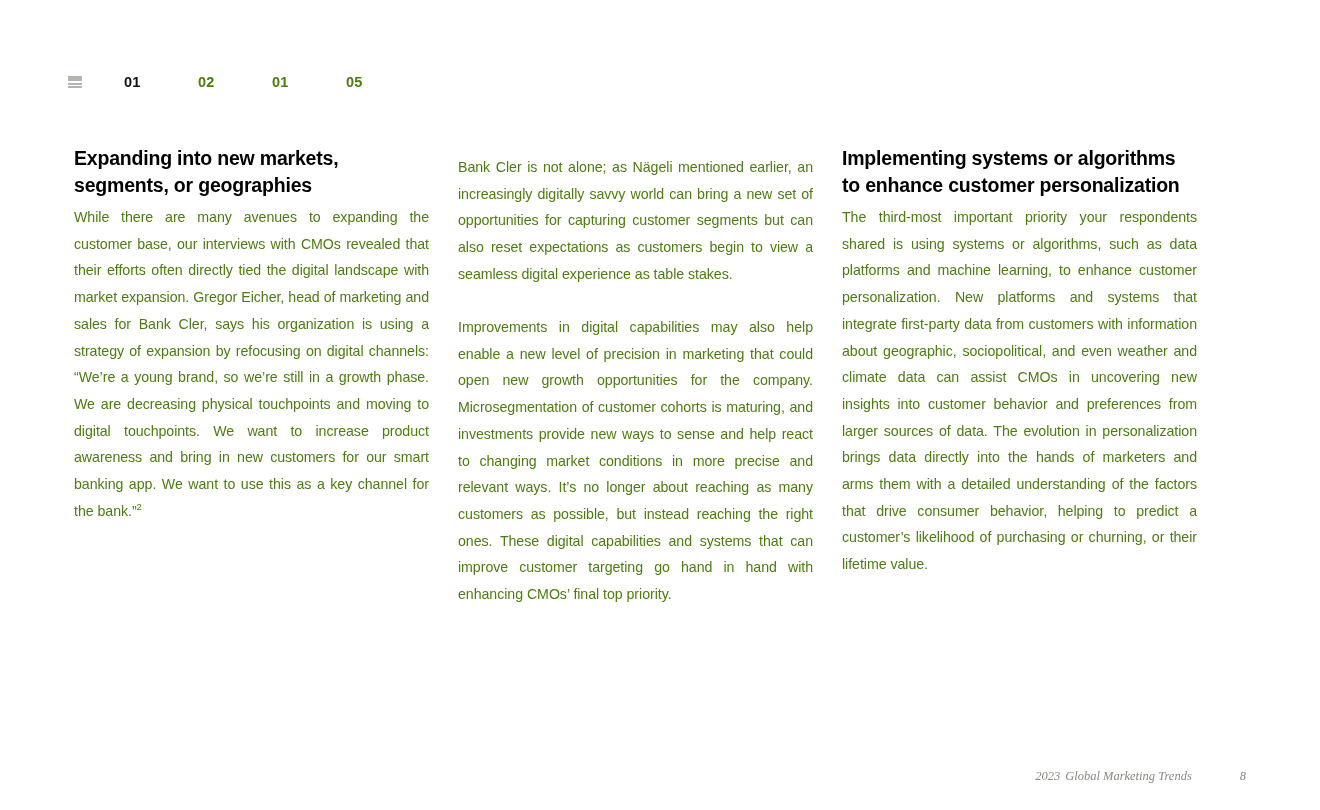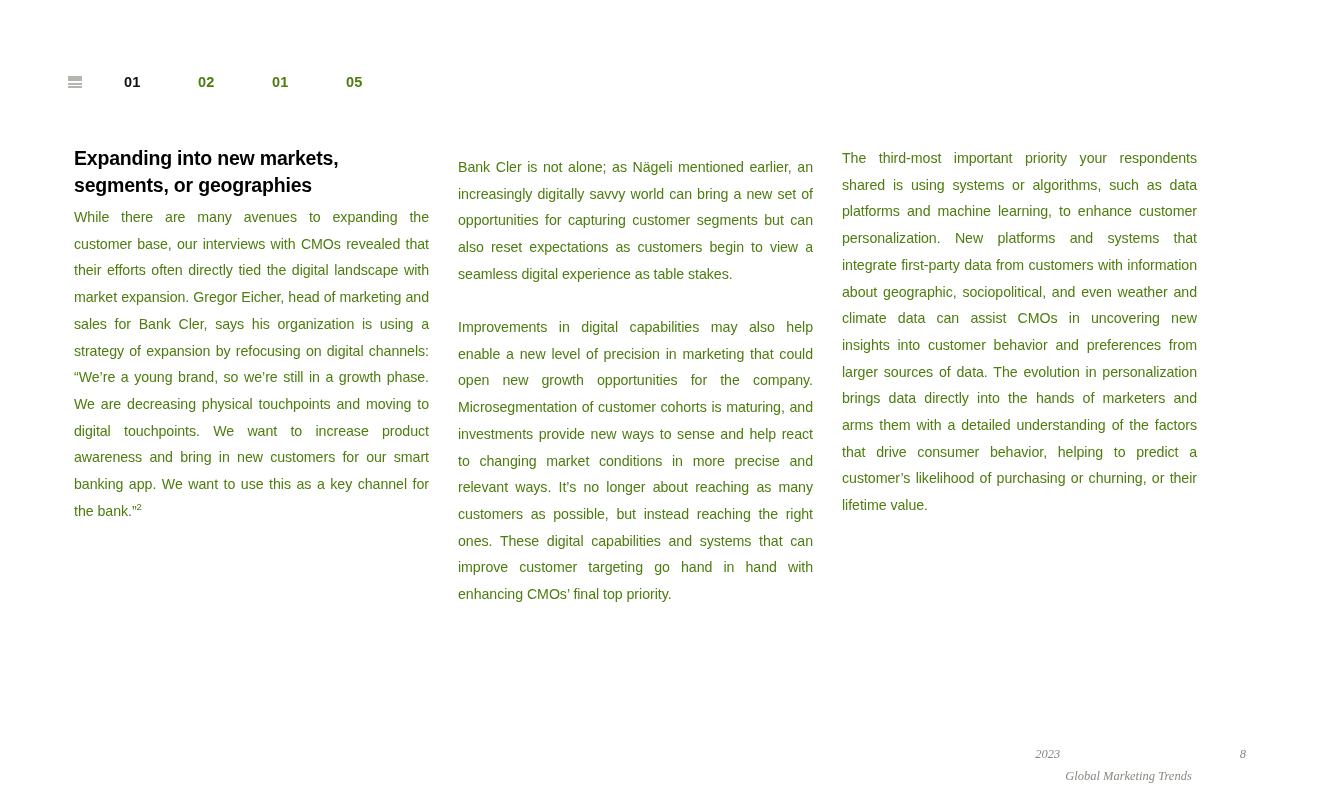--- a/index.html
+++ b/index.html
@@ -89,21 +89,21 @@
     vertical-align: super;
     line-height: 0;
   }
 
   
   .footer {
     position: absolute;
     right: 74px;
     bottom: 26px;
     display: flex;
-    align-items: center;
+    align-items: flex-end;
     color: #8a8880;
     font-size: 12.5px;
   }
   .footer .year {
     font-family: "Liberation Serif", serif;
     font-style: italic;
     margin-right: 5px;
   }
   .footer .doc-title {
     font-family: "Liberation Serif", serif;
@@ -137,20 +137,21 @@
     <h2 class="section-title">Expanding into new markets, segments, or geographies</h2>
     <p class="body"><span>While there are many avenues to expanding the customer base, our interviews with CMOs revealed that their efforts often directly tied the digital landscape with market expansion. Gregor Eicher, head of marketing and sales for Bank Cler, says his organization is using a strategy of expansion by refocusing on digital channels: “We’re a young brand, so we’re still in a growth phase. We are decreasing physical touchpoints and moving to digital touchpoints. We want to increase product awareness and bring in new customers for our smart banking app. We want to use this as a key channel for the bank.”</span><sup class="fn">2</sup></p>
   </div>
 
   <div class="col col-2">
     <p class="body">Bank Cler is not alone; as Nägeli mentioned earlier, an increasingly digitally savvy world can bring a new set of opportunities for capturing customer segments but can also reset expectations as customers begin to view a seamless digital experience as table stakes.</p>
     <p class="body">Improvements in digital capabilities may also help enable a new level of precision in marketing that could open new growth opportunities for the company. Microsegmentation of customer cohorts is maturing, and investments provide new ways to sense and help react to changing market conditions in more precise and relevant ways. It’s no longer about reaching as many customers as possible, but instead reaching the right ones. These digital capabilities and systems that can improve customer targeting go hand in hand with enhancing CMOs’ final top priority.</p>
   </div>
 
   <div class="col col-3">
+    <h2 class="section-title">Implementing systems or algorithms to enhance customer personalization</h2>
     <p class="body">The third-most important priority your respondents shared is using systems or algorithms, such as data platforms and machine learning, to enhance customer personalization. New platforms and systems that integrate first-party data from customers with information about geographic, sociopolitical, and even weather and climate data can assist CMOs in uncovering new insights into customer behavior and preferences from larger sources of data. The evolution in personalization brings data directly into the hands of marketers and arms them with a detailed understanding of the factors that drive consumer behavior, helping to predict a customer’s likelihood of purchasing or churning, or their lifetime value.</p>
   </div>
 
 </div>
 
 <div class="footer">
   <span class="year">2023</span>
   <span class="doc-title">Global Marketing Trends</span>
   <span class="page-num">8</span>
 </div>

